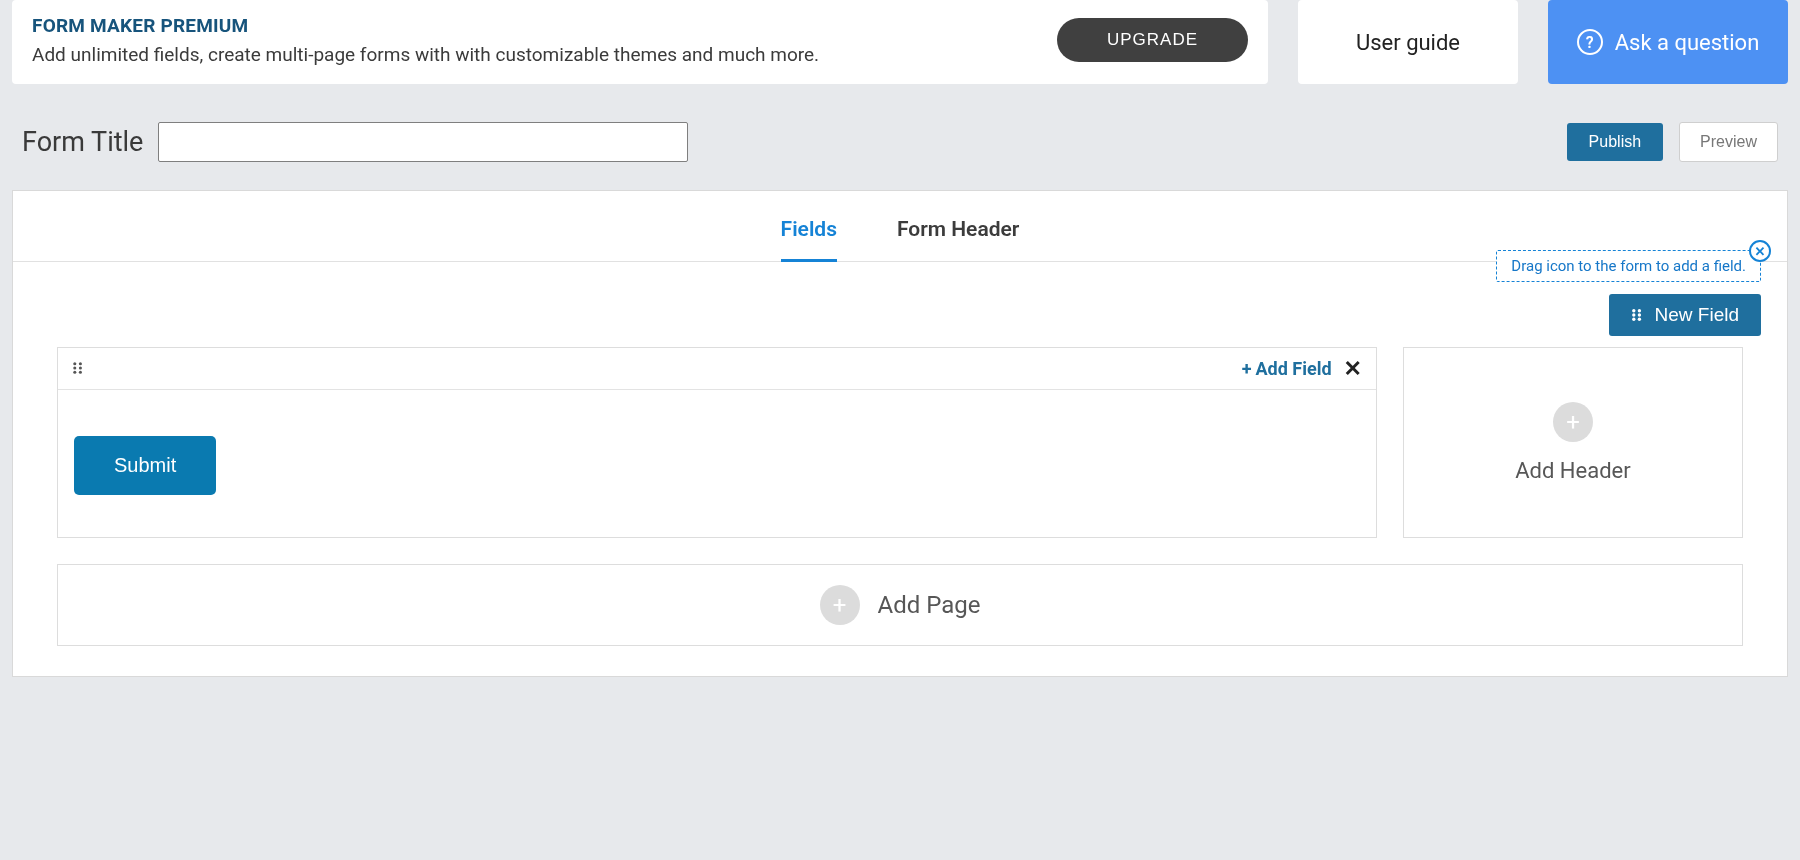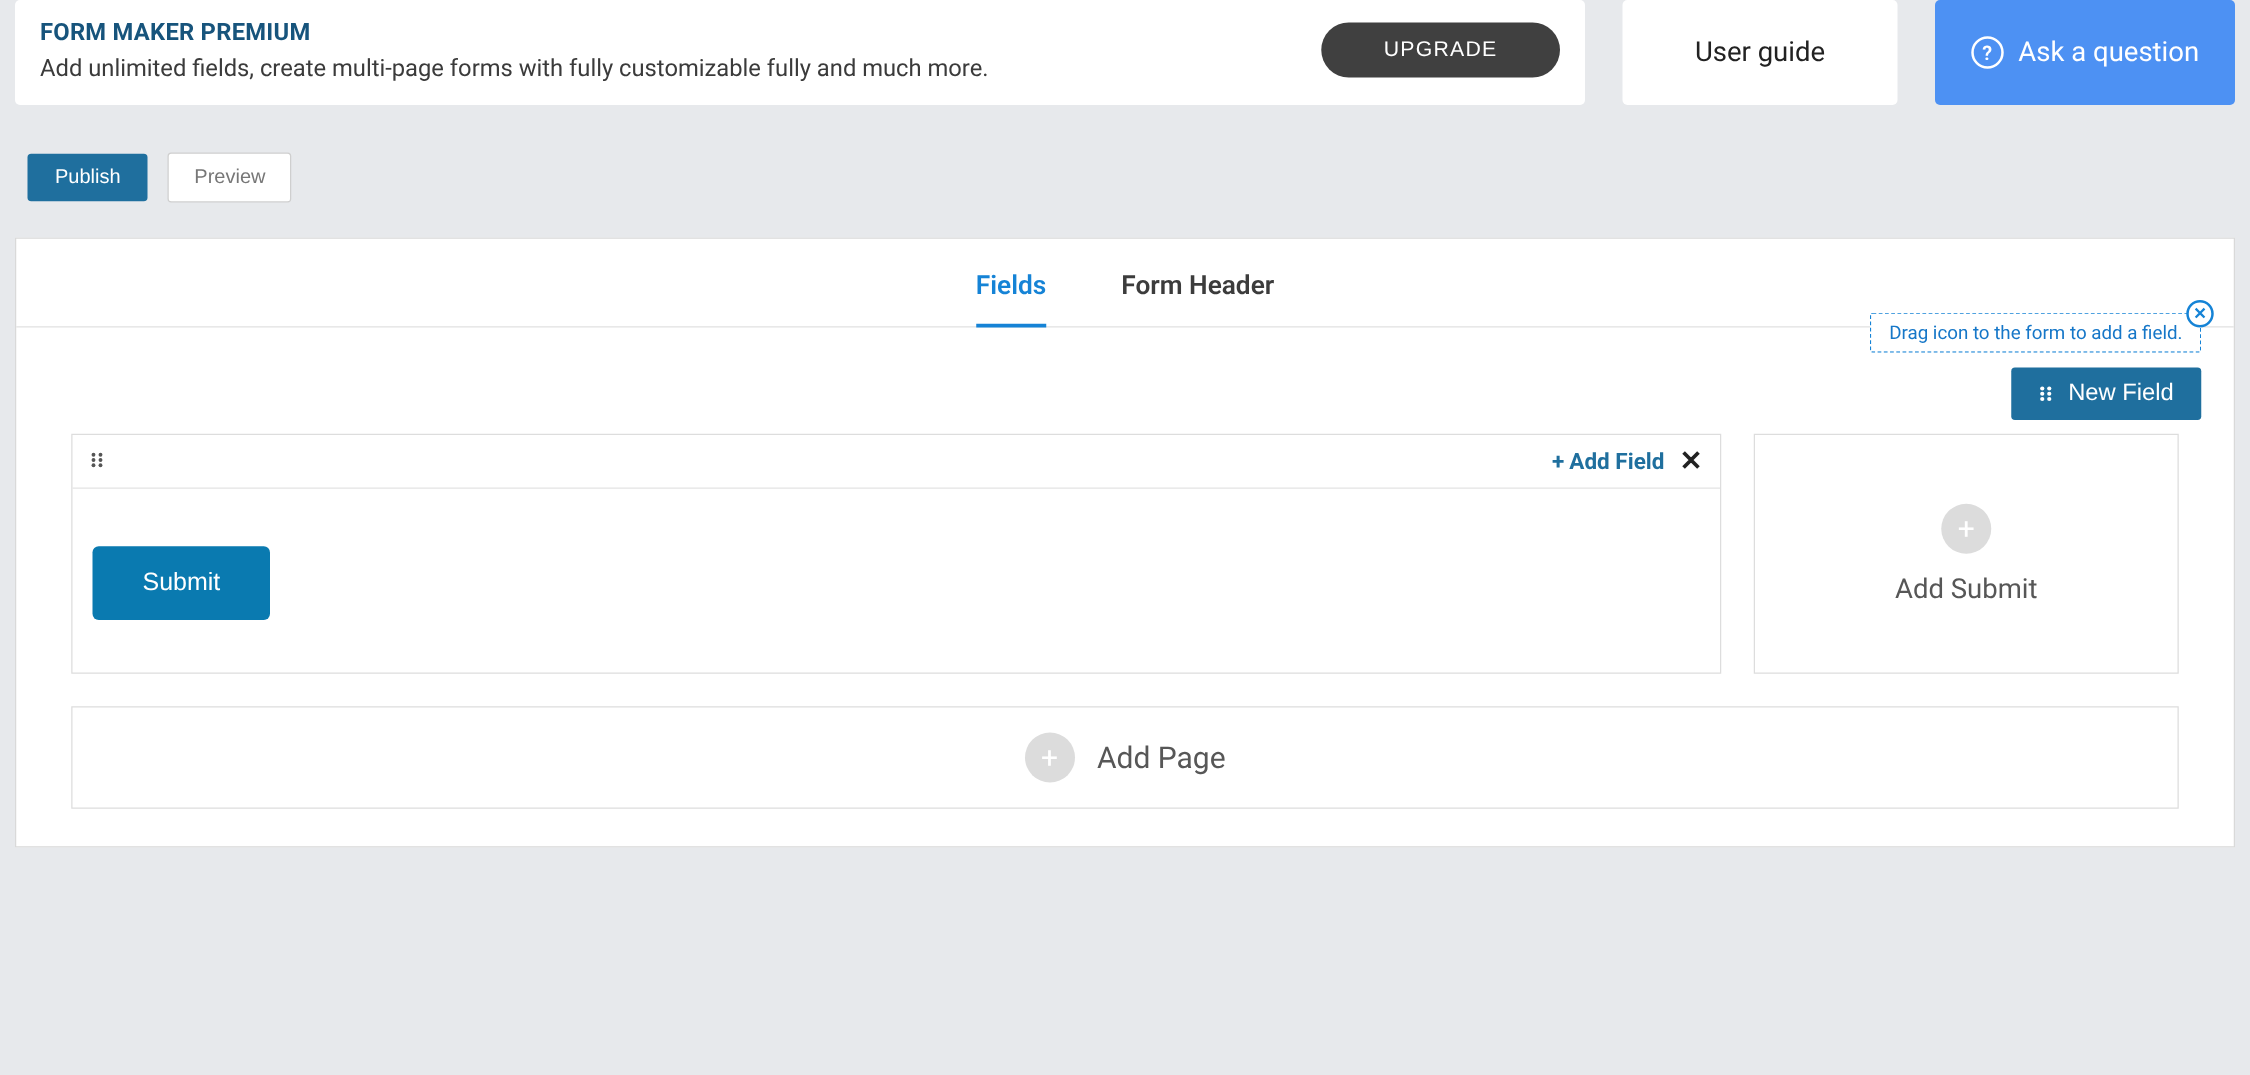--- a/index.html
+++ b/index.html
@@ -184,34 +184,38 @@
 
   svg.grip { width:14px; height:14px; }
 </style>
 </head>
 <body>
 
 <div class="topbar">
   <div class="promo-card">
     <div class="promo-text">
       <div class="promo-title">FORM MAKER PREMIUM</div>
-      <div class="promo-sub">Add unlimited fields, create multi-page forms with fully customizable fully and much more.</div>
+      <div class="promo-sub">Add unlimited fields, create multi-page forms with with customizable themes and much more.</div>
     </div>
     <button class="upgrade-btn">UPGRADE</button>
   </div>
   <div class="userguide-card">
     <span>User guide</span>
   </div>
   <div class="ask-btn">
     <span class="help-icon-circle">?</span>
     <span>Ask a question</span>
   </div>
 </div>
 
 <div class="title-row">
+  <div class="title-left">
+    <span class="title-label">Form Title</span>
+    <input class="title-input" type="text" value="" style="">
+  </div>
   <div class="title-right">
     <button class="publish-btn">Publish</button>
     <button class="preview-btn">Preview</button>
   </div>
 </div>
 
 <div class="main-panel">
 
   <div class="tabs-row">
     <div class="tab active">Fields</div>
@@ -258,21 +262,21 @@
             <span class="x-icon">✕</span>
           </div>
         </div>
         <div class="submit-area">
           <button class="submit-btn">Submit</button>
         </div>
       </div>
 
       <div class="addcol-box">
         <div class="plus-circle">+</div>
-        <div class="addcol-label">Add Submit</div>
+        <div class="addcol-label">Add Header</div>
       </div>
 
     </div>
 
     <div class="addpage-box">
       <div class="plus-circle">+</div>
       <div class="addpage-label">Add Page</div>
     </div>
   </div>
 

